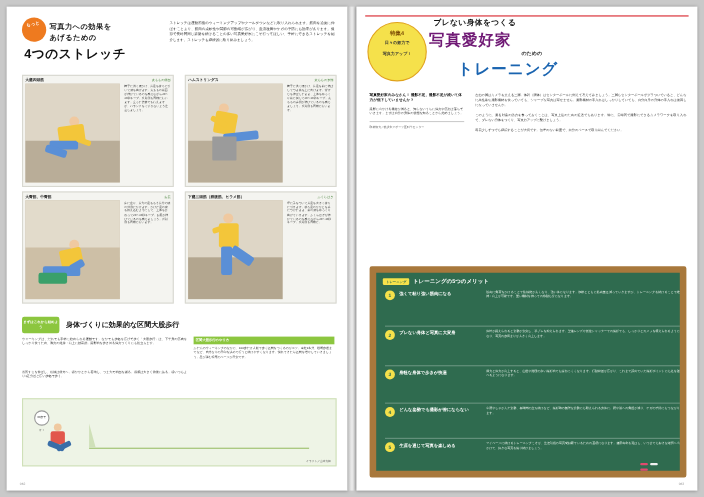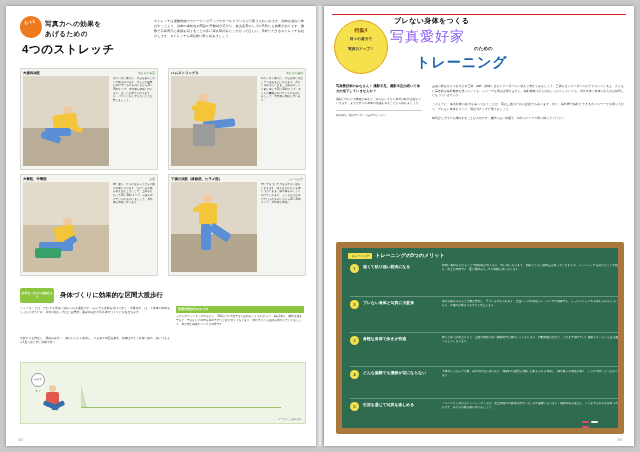--- a/index.html
+++ b/index.html
@@ -59,21 +59,21 @@
 
   .pgnum{position:absolute;bottom:4px;font-size:3px;color:#999;}
 
   
   .rp{position:relative;width:100%;height:100%;}
   .feature-circle{position:absolute;left:10px;top:14px;width:52px;height:52px;border-radius:50%;
                   background:#f5e14b;border:1.5px solid #e0a21b;text-align:center;}
   .fc-t1{position:absolute;left:0;right:0;top:6px;font-size:5px;font-weight:bold;color:#7a4a05;}
   .fc-t2{position:absolute;left:0;right:0;top:16px;font-size:3.7px;font-weight:bold;color:#333;line-height:1.3;}
   .r-title1{position:absolute;left:70px;top:10px;font-size:7px;font-weight:bold;color:#111;letter-spacing:.4px;}
-  .r-title2{position:absolute;left:66px;top:22px;font-size:14px;font-weight:normal;color:#8b5cf6;letter-spacing:1px;
+  .r-title2{position:absolute;left:66px;top:22px;font-size:14px;font-weight:bold;color:#701a75;letter-spacing:1px;
             text-shadow:0.6px 0.6px 0 #fff, -0.4px -0.4px 0 #fff;}
   .r-title3{position:absolute;left:150px;top:40px;font-size:4.6px;font-weight:bold;color:#222;}
   .r-title4{position:absolute;left:92px;top:48px;font-size:14px;font-weight:bold;color:#1a64b0;letter-spacing:1px;
             text-shadow:0.6px 0.6px 0 #fff;}
   .rule-red{position:absolute;left:8px;top:8px;width:294px;height:1px;background:#d8222a;}
 
   .lead-box{position:absolute;left:12px;top:78px;width:86px;}
   .lead-box .lb-h{font-size:3.3px;font-weight:bold;color:#111;line-height:1.5;}
   .lead-box .lb-b{margin-top:3px;font-size:2.8px;line-height:1.5;color:#333;}
   .lead-box .lb-credit{margin-top:5px;font-size:2.6px;color:#555;border-top:0.4px solid #ccc;padding-top:2px;}

